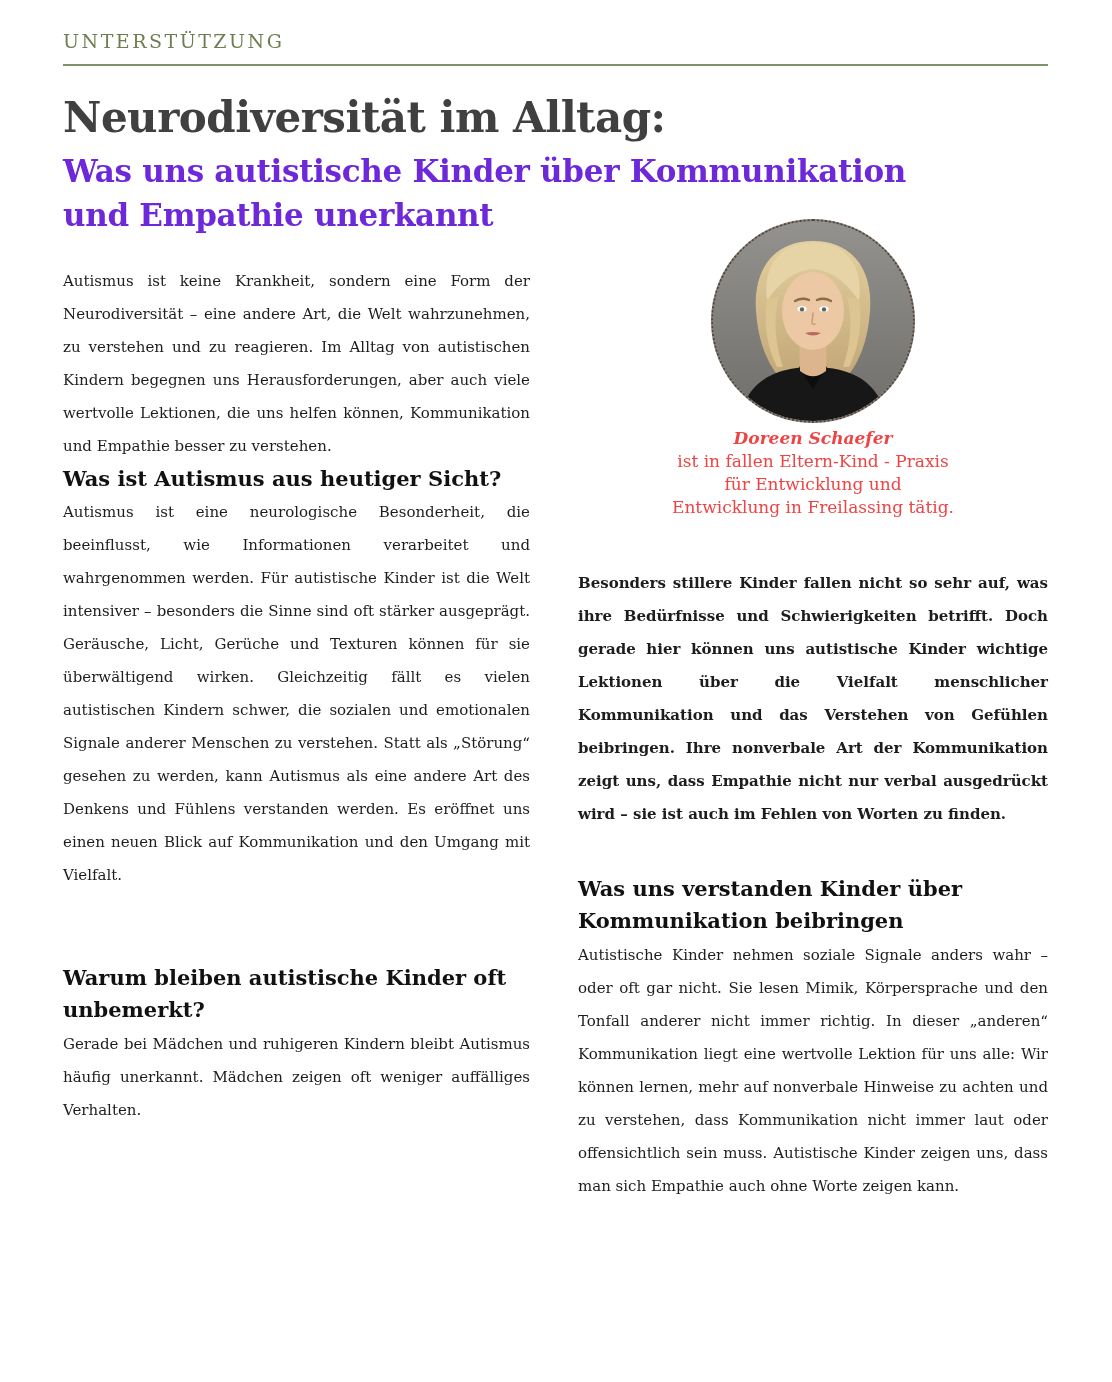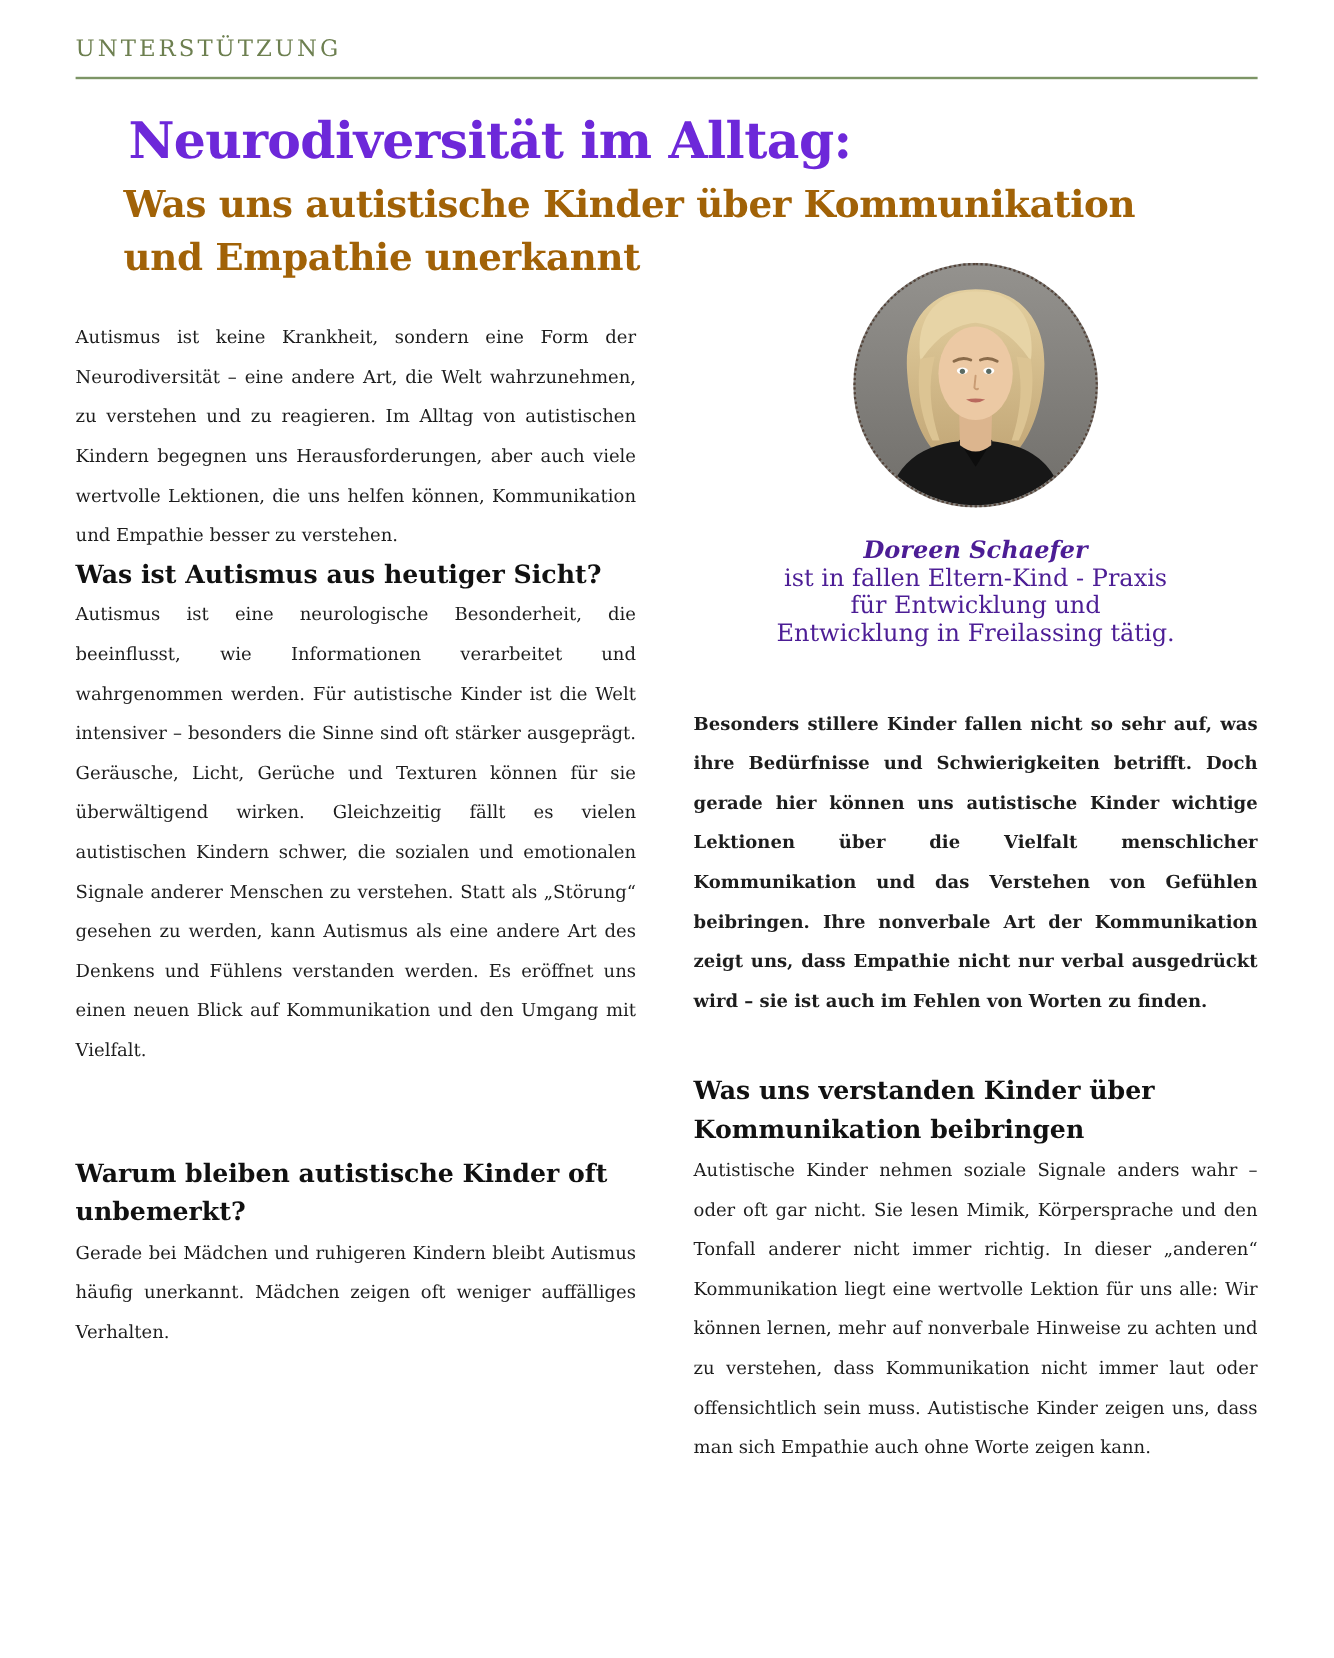--- a/index.html
+++ b/index.html
@@ -11,25 +11,25 @@
   }
   
   .kicker {
     padding-top:30px; font-size:19px; letter-spacing:2.5px;
     color:#6d7f50; font-weight:400;
   }
   .rule { margin-top:12px; height:2px; background:#7d9566; }
   
   .title {
     margin-top:28px; font-size:42px; font-weight:700; line-height:1.12;
-    color:#6d28d9; letter-spacing:-0.5px;margin-left:44px;
+    color:#404040; letter-spacing:-0.5px;
   }
   .subtitle {
     margin-top:8px; font-size:31px; font-weight:700; line-height:1.42;
-    color:#a16207; letter-spacing:-0.3px;margin-left:40px;
+    color:#6d28d9; letter-spacing:-0.3px;
   }
   
   .columns { margin-top:28px; display:flex; gap:48px; align-items:flex-start; }
   .col-left  { width:467px; flex:none; }
   .col-right { width:470px; flex:none; }
   p.body {
     font-size:15px; line-height:33px; text-align:justify; text-justify:inter-word;
     color:#1d1d1d;
   }
   h3.sec {
@@ -41,21 +41,21 @@
   .sec-block-1 p { margin-top:1px; }
   .sec-block-2 { margin-top:70px; }
   .sec-block-2 p { margin-top:2px; }
   
   .photo-block { margin-top:-46px; text-align:center; }
   .photo-ring {
     width:204px; height:204px; margin:0 auto; border-radius:50%;
     border:2px dotted #55443a; overflow:hidden; background:#82807c;
   }
   .photo-ring svg { display:block; width:200px; height:200px; }
-  .caption { margin-top:24px; font-size:20px; line-height:23px; color:#4c1d95; }
+  .caption { margin-top:4px; font-size:17px; line-height:23px; color:#ef4444; }
   .caption .name { font-weight:700; font-style:italic; }
   .rc-para1 { margin-top:48px;font-weight:bold; }
   .rc-sec { margin-top:42px; }
   .rc-sec p { margin-top:2px; }
 </style>
 </head>
 <body>
 
 <div class="page">
 

